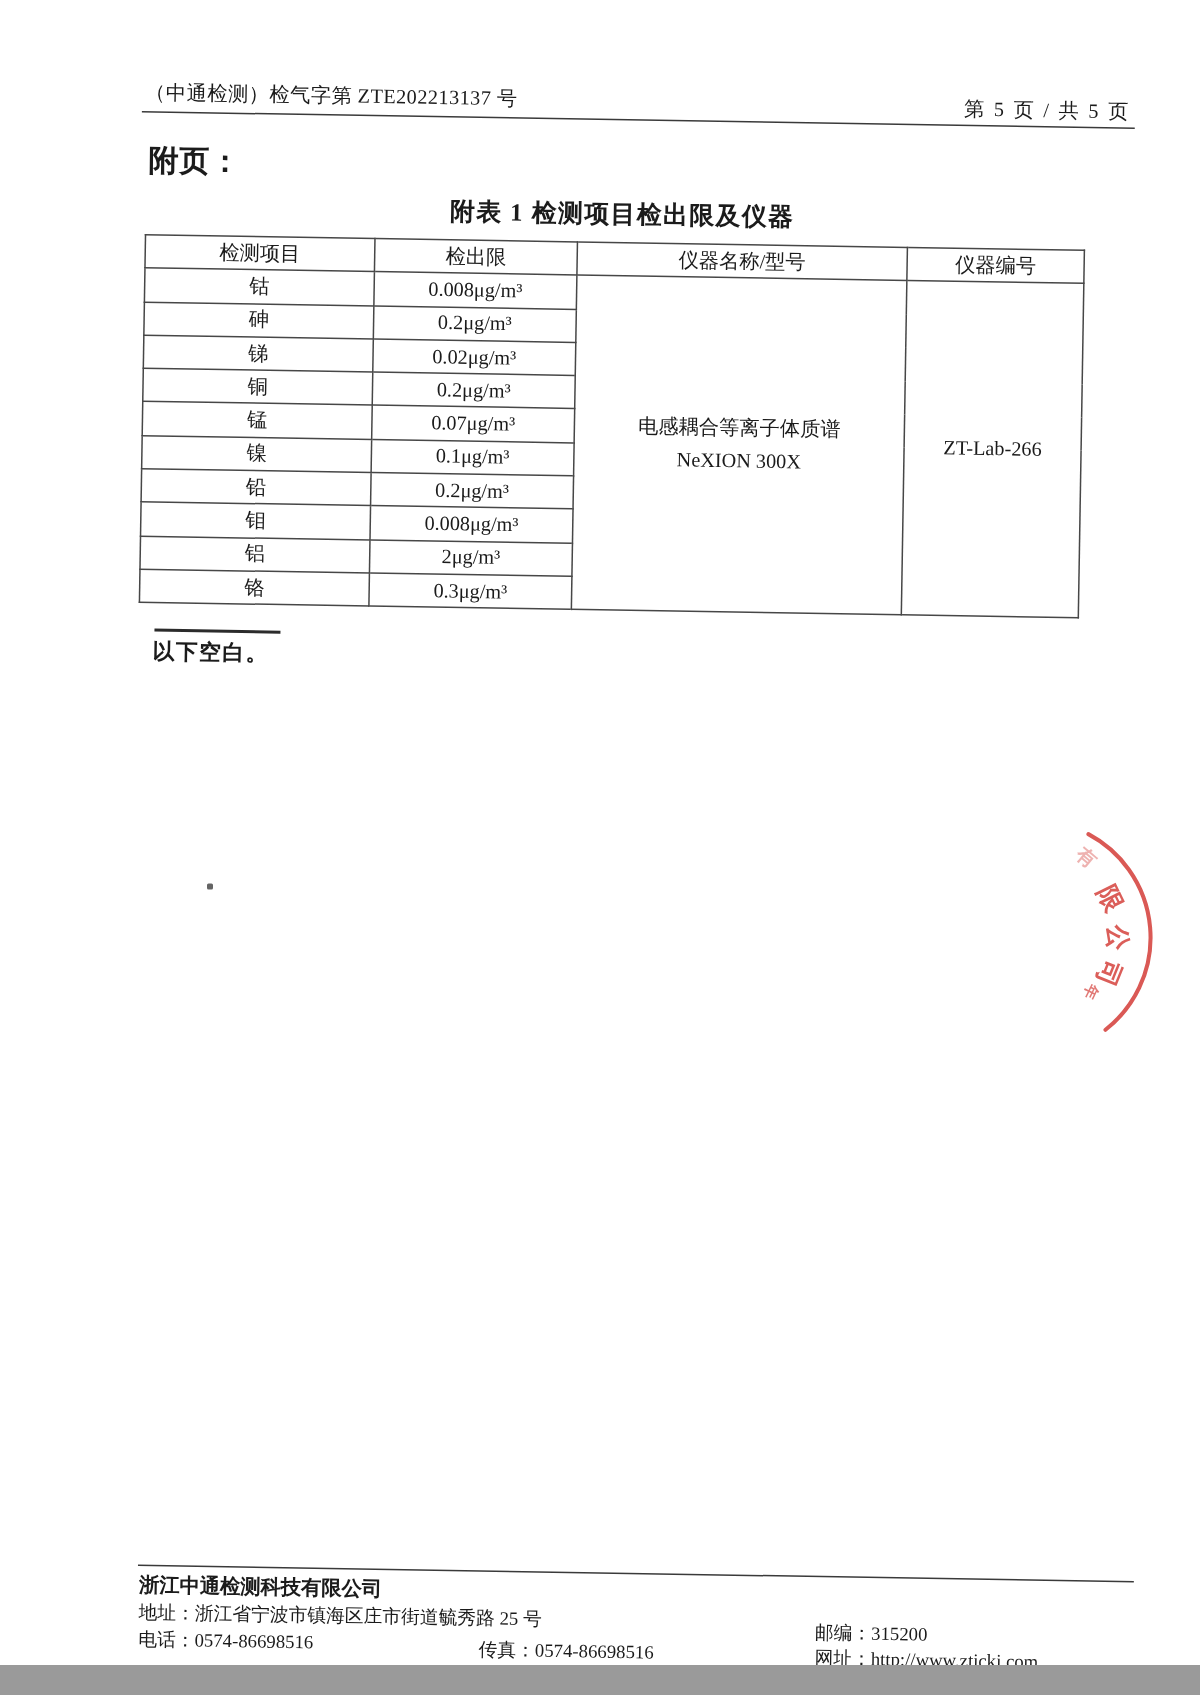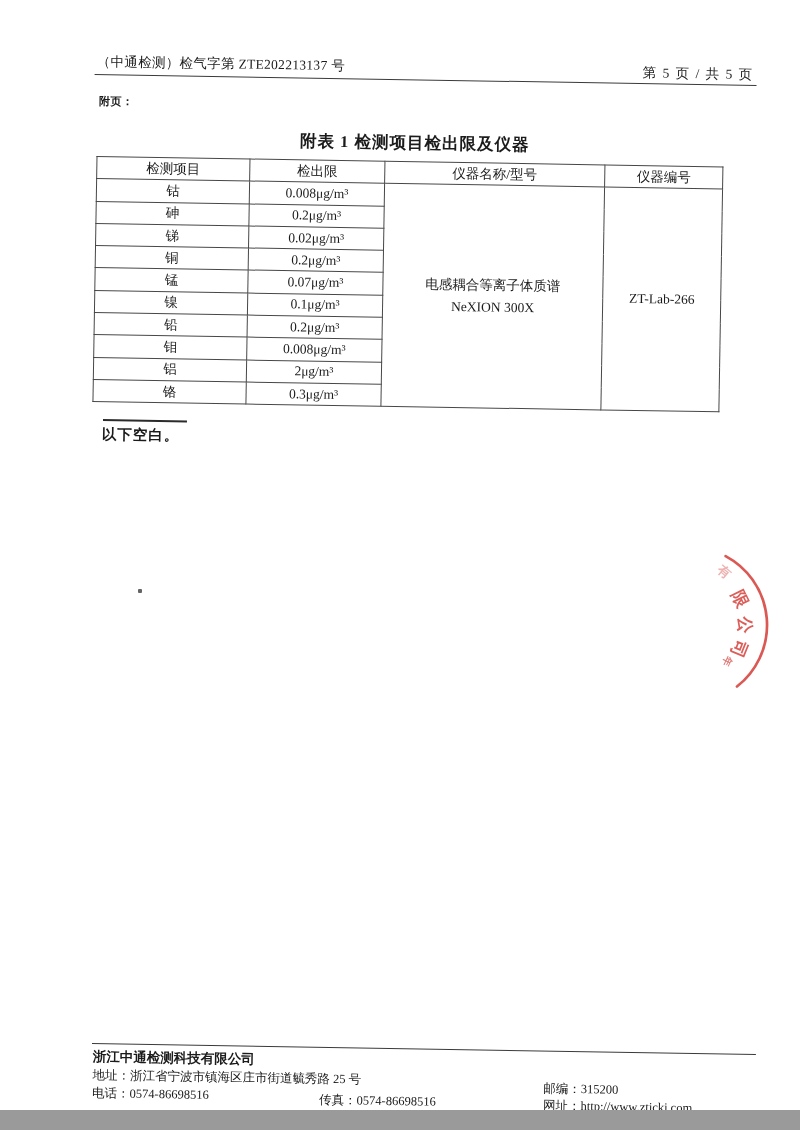--- a/index.html
+++ b/index.html
@@ -15,21 +15,21 @@
   .header-block{
     position:absolute;left:95px;top:50px;width:662px;height:24px;
     border-bottom:1.6px solid #3a3a3a;
     transform:rotate(0.95deg);transform-origin:0 0;
   }
   .doc-number{position:absolute;left:2px;top:3px;font-size:13.5px;letter-spacing:.3px;white-space:nowrap;}
   .page-info{position:absolute;right:3px;top:5px;font-size:13.5px;letter-spacing:1.5px;white-space:nowrap;}
   
   .attachment-label{
     position:absolute;left:99px;top:94px;
-    font-size:11px;font-weight:bold;letter-spacing:.5px;
+    font-size:20px;font-weight:bold;letter-spacing:.5px;
     transform:rotate(0.6deg);
   }
   
   .table-block{
     position:absolute;left:97px;top:127px;width:626px;
     transform:rotate(0.95deg);transform-origin:0 0;
   }
   .table-title{
     text-align:center;font-size:16.5px;font-weight:bold;
     letter-spacing:1px;margin:0 0 7px 10px;

